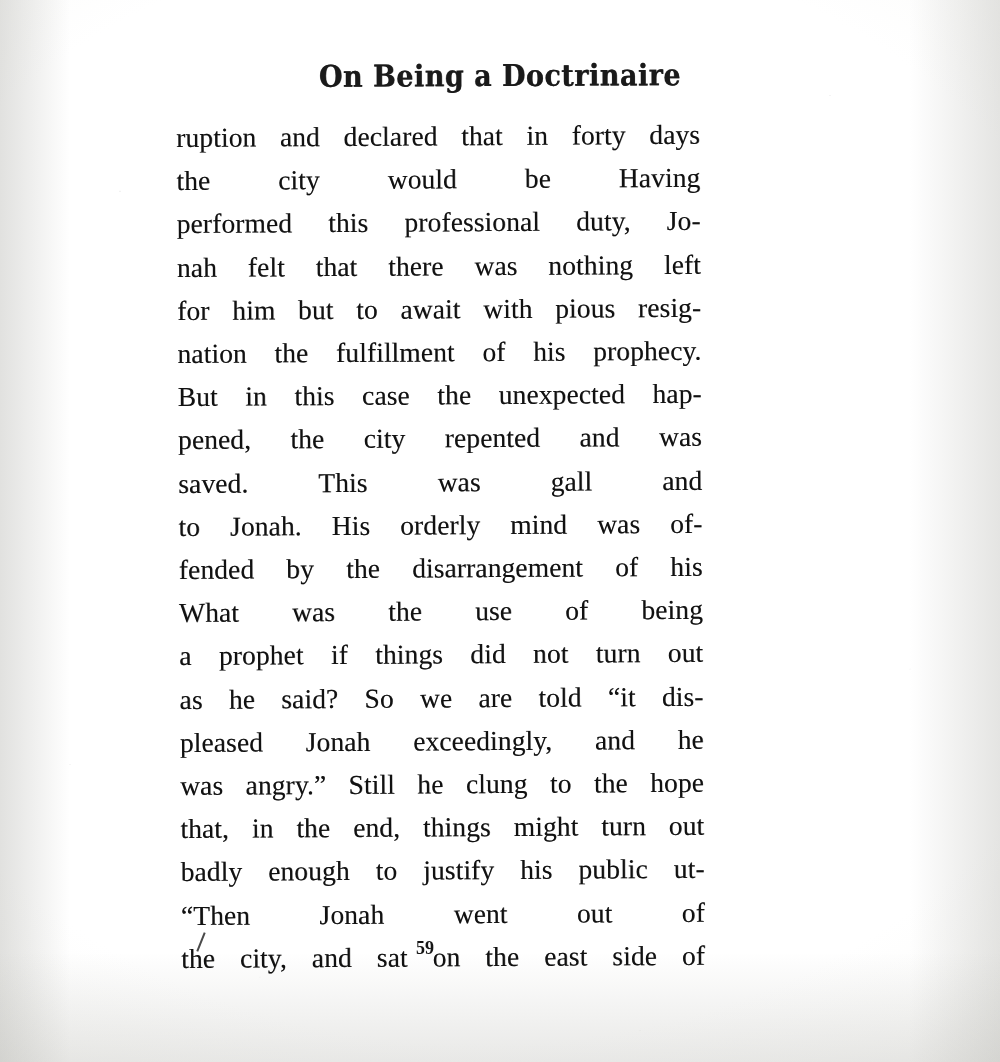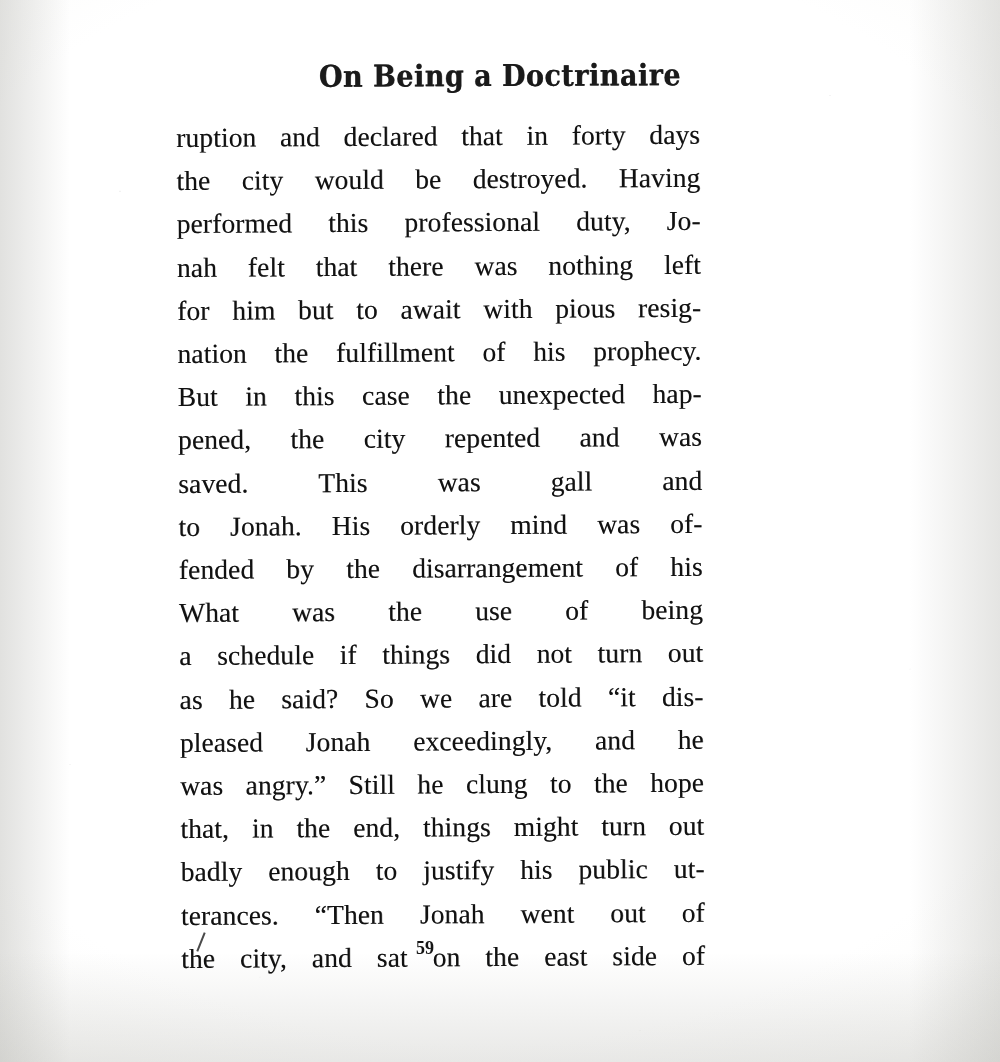--- a/index.html
+++ b/index.html
@@ -136,38 +136,38 @@
   <div class="edge-right"></div>
   <div class="edge-bottom"></div>
 </div>
 
 <div class="content">
 
   <div class="page-heading">On Being a Doctrinaire</div>
 
   <div class="body-block" id="body-block">
       <div class="line just"><span class="w">ruption</span><span class="w">and</span><span class="w">declared</span><span class="w">that</span><span class="w">in</span><span class="w">forty</span><span class="w">days</span></div>
-      <div class="line just"><span class="w">the</span><span class="w">city</span><span class="w">would</span><span class="w">be</span><span class="w">destroyed.</span><span class="w">Having</span></div>
+      <div class="line just"><span class="w">the</span><span class="w">city</span><span class="w">would</span><span class="w">be</span><span class="w">Having</span></div>
       <div class="line just"><span class="w">performed</span><span class="w">this</span><span class="w">professional</span><span class="w">duty,</span><span class="w">Jo-</span></div>
       <div class="line just"><span class="w">nah</span><span class="w">felt</span><span class="w">that</span><span class="w">there</span><span class="w">was</span><span class="w">nothing</span><span class="w">left</span></div>
       <div class="line just"><span class="w">for</span><span class="w">him</span><span class="w">but</span><span class="w">to</span><span class="w">await</span><span class="w">with</span><span class="w">pious</span><span class="w">resig-</span></div>
       <div class="line just"><span class="w">nation</span><span class="w">the</span><span class="w">fulfillment</span><span class="w">of</span><span class="w">his</span><span class="w">prophecy.</span></div>
       <div class="line just"><span class="w">But</span><span class="w">in</span><span class="w">this</span><span class="w">case</span><span class="w">the</span><span class="w">unexpected</span><span class="w">hap-</span></div>
       <div class="line just"><span class="w">pened,</span><span class="w">the</span><span class="w">city</span><span class="w">repented</span><span class="w">and</span><span class="w">was</span></div>
       <div class="line just"><span class="w">saved.</span><span class="w">This</span><span class="w">was</span><span class="w">gall</span><span class="w">and</span></div>
       <div class="line just"><span class="w">to</span><span class="w">Jonah.</span><span class="w">His</span><span class="w">orderly</span><span class="w">mind</span><span class="w">was</span><span class="w">of-</span></div>
       <div class="line just"><span class="w">fended</span><span class="w">by</span><span class="w">the</span><span class="w">disarrangement</span><span class="w">of</span><span class="w">his</span></div>
       <div class="line just"><span class="w">What</span><span class="w">was</span><span class="w">the</span><span class="w">use</span><span class="w">of</span><span class="w">being</span></div>
-      <div class="line just"><span class="w">a</span><span class="w">schedule</span><span class="w">if</span><span class="w">things</span><span class="w">did</span><span class="w">not</span><span class="w">turn</span><span class="w">out</span></div>
+      <div class="line just"><span class="w">a</span><span class="w">prophet</span><span class="w">if</span><span class="w">things</span><span class="w">did</span><span class="w">not</span><span class="w">turn</span><span class="w">out</span></div>
       <div class="line just"><span class="w">as</span><span class="w">he</span><span class="w">said?</span><span class="w">So</span><span class="w">we</span><span class="w">are</span><span class="w">told</span><span class="w">“it</span><span class="w">dis-</span></div>
       <div class="line just"><span class="w">pleased</span><span class="w">Jonah</span><span class="w">exceedingly,</span><span class="w">and</span><span class="w">he</span></div>
       <div class="line just"><span class="w">was</span><span class="w">angry.”</span><span class="w">Still</span><span class="w">he</span><span class="w">clung</span><span class="w">to</span><span class="w">the</span><span class="w">hope</span></div>
       <div class="line just"><span class="w">that,</span><span class="w">in</span><span class="w">the</span><span class="w">end,</span><span class="w">things</span><span class="w">might</span><span class="w">turn</span><span class="w">out</span></div>
       <div class="line just"><span class="w">badly</span><span class="w">enough</span><span class="w">to</span><span class="w">justify</span><span class="w">his</span><span class="w">public</span><span class="w">ut-</span></div>
-      <div class="line just"><span class="w">terances.</span><span class="w">“Then</span><span class="w">Jonah</span><span class="w">went</span><span class="w">out</span><span class="w">of</span></div>
+      <div class="line just"><span class="w">“Then</span><span class="w">Jonah</span><span class="w">went</span><span class="w">out</span><span class="w">of</span></div>
       <div class="line just"><span class="w">the</span><span class="w">city,</span><span class="w">and</span><span class="w">sat</span><span class="w">on</span><span class="w">the</span><span class="w">east</span><span class="w">side</span><span class="w">of</span></div>
     </div>
 
   <div class="tick"></div>
 
   <div class="folio">
     <span class="folio-inner">59</span>
   </div>
 
 </div>

